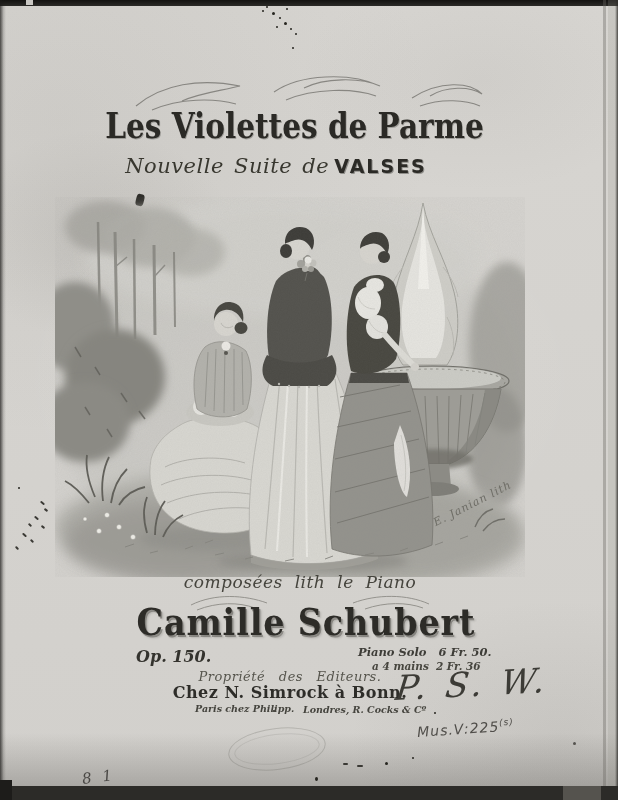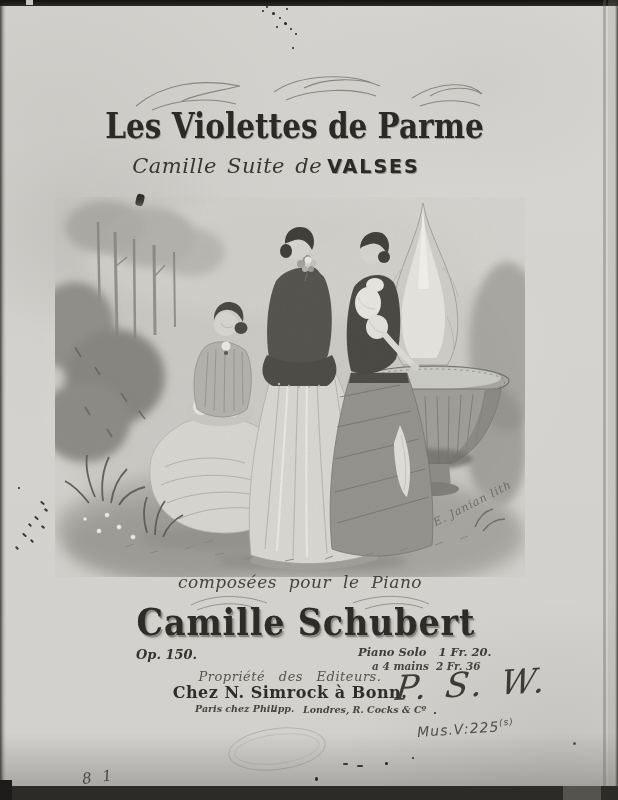--- a/index.html
+++ b/index.html
@@ -48,21 +48,21 @@
   }
   
   .dedication{left:0;top:572px;width:600px;text-align:center;font-style:italic;font-size:17px;color:#45443d;word-spacing:6px;letter-spacing:.5px;}
   .par-label{left:0;top:593px;width:600px;text-align:center;font-style:italic;font-size:15px;color:#45443d;}
   .par-flourish{left:185px;top:589px;}
   .composer{
     left:0;top:600px;width:612px;text-align:center;font-weight:bold;font-size:37px;color:#2d2c28;
     letter-spacing:1px;transform:scaleX(.9);transform-origin:305px 0;
     text-shadow:1.5px 1.5px 0 rgba(92,91,86,.55), 3px 3px 2px rgba(92,91,86,.22);
   }
-  .opus{left:136px;top:647px;font-weight:bold;font-style:italic;font-size:13px;color:#34332e;}
+  .opus{left:136px;top:647px;font-weight:bold;font-style:italic;font-size:16px;color:#34332e;}
   .prices{left:358px;top:645px;font-weight:bold;font-style:italic;color:#3e3d38;}
   .prices .row1{font-size:11.5px;display:flex;gap:12px;}
   .prices .row2{font-size:10.5px;display:flex;gap:7px;margin-left:14px;margin-top:1px;color:#47463f;}
   
   .property{left:0;top:669px;width:580px;text-align:center;font-style:italic;font-size:13px;color:#56554d;word-spacing:9px;letter-spacing:.5px;}
   .publisher{left:0;top:683px;width:580px;text-align:center;font-weight:bold;font-size:16px;letter-spacing:.5px;color:#2e2d29;}
   .agent-paris{left:163px;top:703px;font-weight:bold;font-style:italic;font-size:9.5px;color:#45443e;margin-left:32px;}
   .agent-london{left:303px;top:704px;font-weight:bold;font-style:italic;font-size:9.5px;color:#45443e;}
   
   .initials{
@@ -136,21 +136,21 @@
       <path d="M8,36 C34,14 72,8 112,16 C92,21 72,23 54,31"></path>
       <path d="M24,40 C52,28 86,28 108,34"></path>
       <path d="M146,22 C172,4 222,2 252,16 C232,7 196,8 176,18"></path>
       <path d="M158,30 C186,18 226,18 248,26"></path>
       <path d="M284,28 C312,10 342,12 354,24 C342,16 318,16 302,26"></path>
       <path d="M292,36 C314,28 338,30 352,36"></path>
     </g>
   </svg>
   <div class="abs page-title">Les Violettes de Parme</div>
   <div class="abs subtitle">
-    <span class="script">Camille Suite de</span>
+    <span class="script">Nouvelle Suite de</span>
     <span class="valses">VALSES</span>
   </div>
 
   <svg class="abs illustration" width="470" height="380" viewBox="0 0 470 380" role="img" aria-label="Lithograph vignette of three young women in 1850s crinoline dress in a garden: one seated on the grass looking up, one standing smelling a posy of violets, one leaning at an ornate stone fountain with a tall central water jet; slender trees at left.">
     <defs>
       <filter id="b2" x="-30%" y="-30%" width="160%" height="160%">
           <feGaussianBlur stdDeviation="2"></feGaussianBlur>
         </filter>
       <filter id="b4" x="-40%" y="-40%" width="180%" height="180%">
           <feGaussianBlur stdDeviation="4"></feGaussianBlur>
@@ -378,35 +378,35 @@
           <path d="M405,342 l8,-3"></path>
           <path d="M150,346 l8,-3"></path>
       </g>
     </g>
 
     <rect width="470" height="380" filter="url(#grain)"></rect>
   </svg>
 
   <div class="abs signature">E. Janian lith</div>
 
-  <div class="abs dedication">composées pour le Piano</div>
+  <div class="abs dedication">composées lith le Piano</div>
   <svg class="abs par-flourish" width="250" height="26" viewBox="0 0 250 26">
     <g fill="none" stroke="#55544d" stroke-width="1" opacity=".5">
       <path d="M6,16 C30,4 60,6 82,14"></path>
         <path d="M12,21 C32,13 54,13 70,19"></path>
       <path d="M168,14 C192,5 222,5 244,15"></path>
         <path d="M180,20 C200,13 222,13 238,19"></path>
     </g>
   </svg>
   <div class="abs composer">Camille Schubert</div>
   <div class="abs opus">Op. 150.</div>
   <div class="abs prices">
     <div class="row1">
       <span>Piano Solo</span>
-      <span>1 Fr. 20.</span>
+      <span>6 Fr. 50.</span>
     </div>
     <div class="row2">
       <span>a 4 mains</span>
       <span>2 Fr. 36</span>
     </div>
   </div>
 
   <div class="abs publisher">Chez N. Simrock à Bonn.</div>
   <div class="abs property">Propriété des Editeurs.</div>
   <div class="abs agent-paris">Paris chez Philipp.</div>

